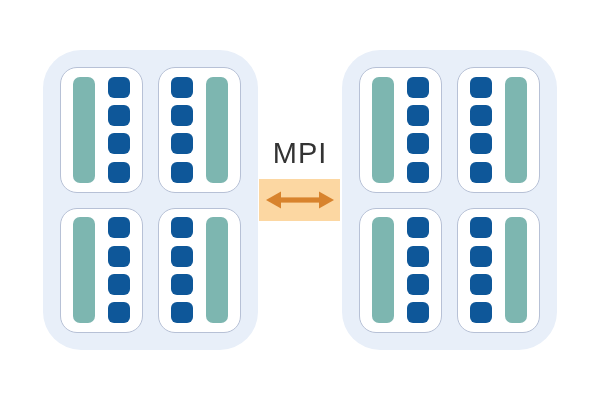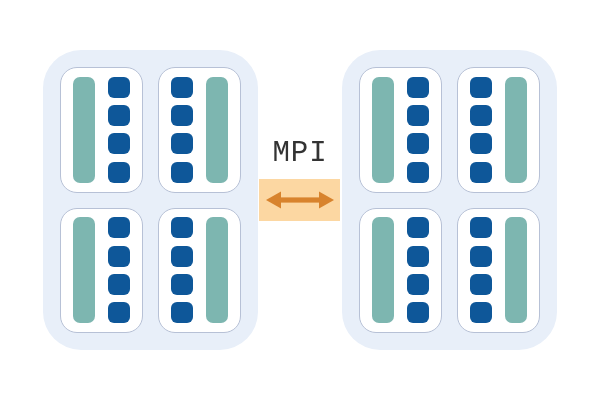--- a/index.html
+++ b/index.html
@@ -13,21 +13,21 @@
     --arrow:#d8832d;
     --label-color:#333333;
   }
   html,body{margin:0;padding:0;}
   body{
     width:600px;height:400px;
     background:var(--canvas-bg);
     font-family:"Liberation Sans", sans-serif;
     overflow:hidden;
   }
-  .canvas{position:relative;width:589px;height:400px;background:var(--canvas-bg);font-family:Liberation Mono, monospace;}
+  .canvas{position:relative;width:589px;height:400px;background:var(--canvas-bg);}
 
   .node{
     position:absolute;
     top:50px;width:215px;height:300px;
     background:var(--node-bg);
     border-radius:38px;
     box-sizing:border-box;
     padding:17px;
     display:grid;
     grid-template-columns:1fr 1fr;

